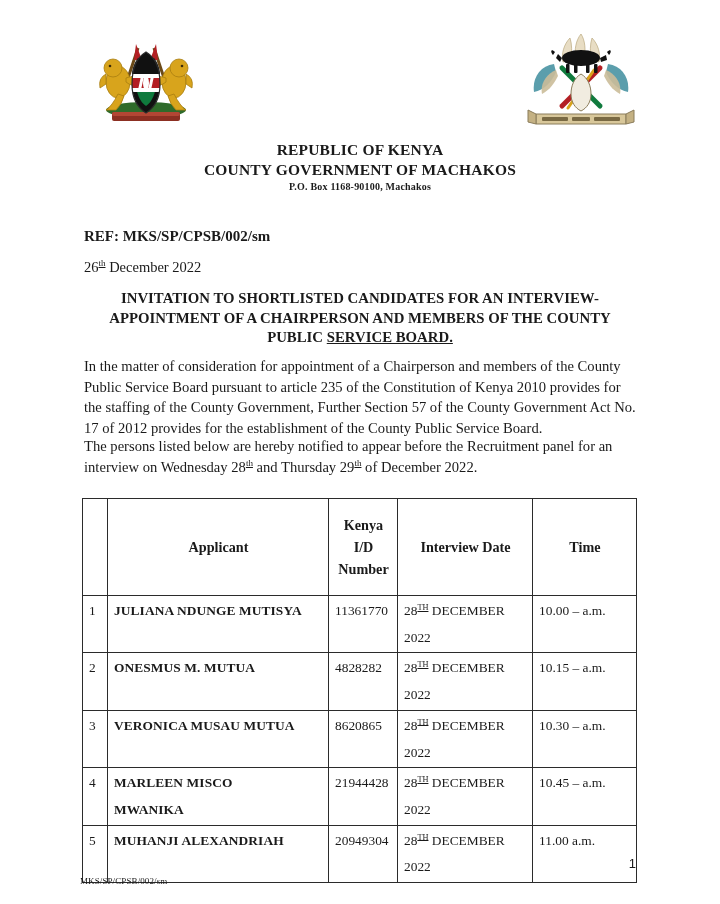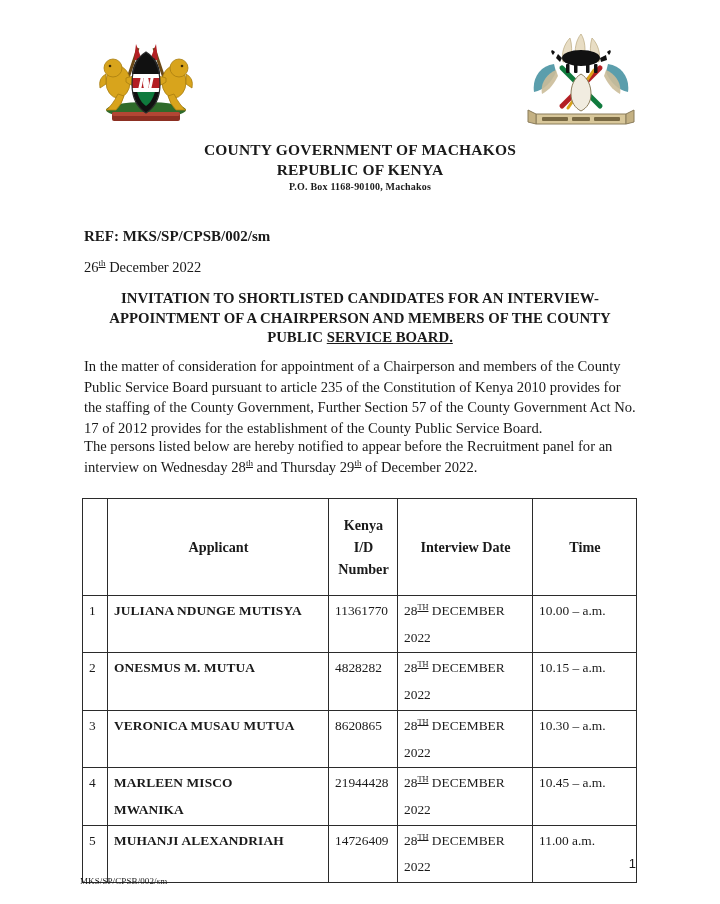--- a/index.html
+++ b/index.html
@@ -250,22 +250,22 @@
             <rect x="20" y="87" width="26" height="4" rx="1"></rect>
             <rect x="50" y="87" width="18" height="4" rx="1"></rect>
             <rect x="72" y="87" width="26" height="4" rx="1"></rect>
           </g>
         </g>
       </svg>
     </div>
   </div>
 
   <div class="letterhead">
+    <div>REPUBLIC OF KENYA</div>
     <div>COUNTY GOVERNMENT OF MACHAKOS</div>
-    <div>REPUBLIC OF KENYA</div>
     <div class="addr">P.O. Box 1168-90100, Machakos</div>
   </div>
 
   <div class="ref">REF: MKS/SP/CPSB/002/sm</div>
 
   <div class="datestamp"><span>26</span><sup>th</sup><span> December 2022</span></div>
 
   <div class="doc-title">
     <span>INVITATION TO SHORTLISTED CANDIDATES FOR AN INTERVIEW-</span>
     <span>APPOINTMENT OF A CHAIRPERSON AND MEMBERS OF THE COUNTY PUBLIC</span>
@@ -346,21 +346,21 @@
             <span class="cellline"><span>28</span><sup>TH</sup><span> DECEMBER</span></span>
             <span class="cellline second">2022</span>
           </td>
           <td class="time">10.45 – a.m.</td>
         </tr>
         <tr class="rowbody">
           <td class="idx">5</td>
           <td class="name">
             <span class="cellline">MUHANJI ALEXANDRIAH</span>
           </td>
-          <td class="id">14726409</td>
+          <td class="id">20949304</td>
           <td class="date">
             <span class="cellline"><span>28</span><sup>TH</sup><span> DECEMBER</span></span>
             <span class="cellline second">2022</span>
           </td>
           <td class="time">11.00 a.m.</td>
         </tr>
       </tbody>
     </table>
   </div>
 

